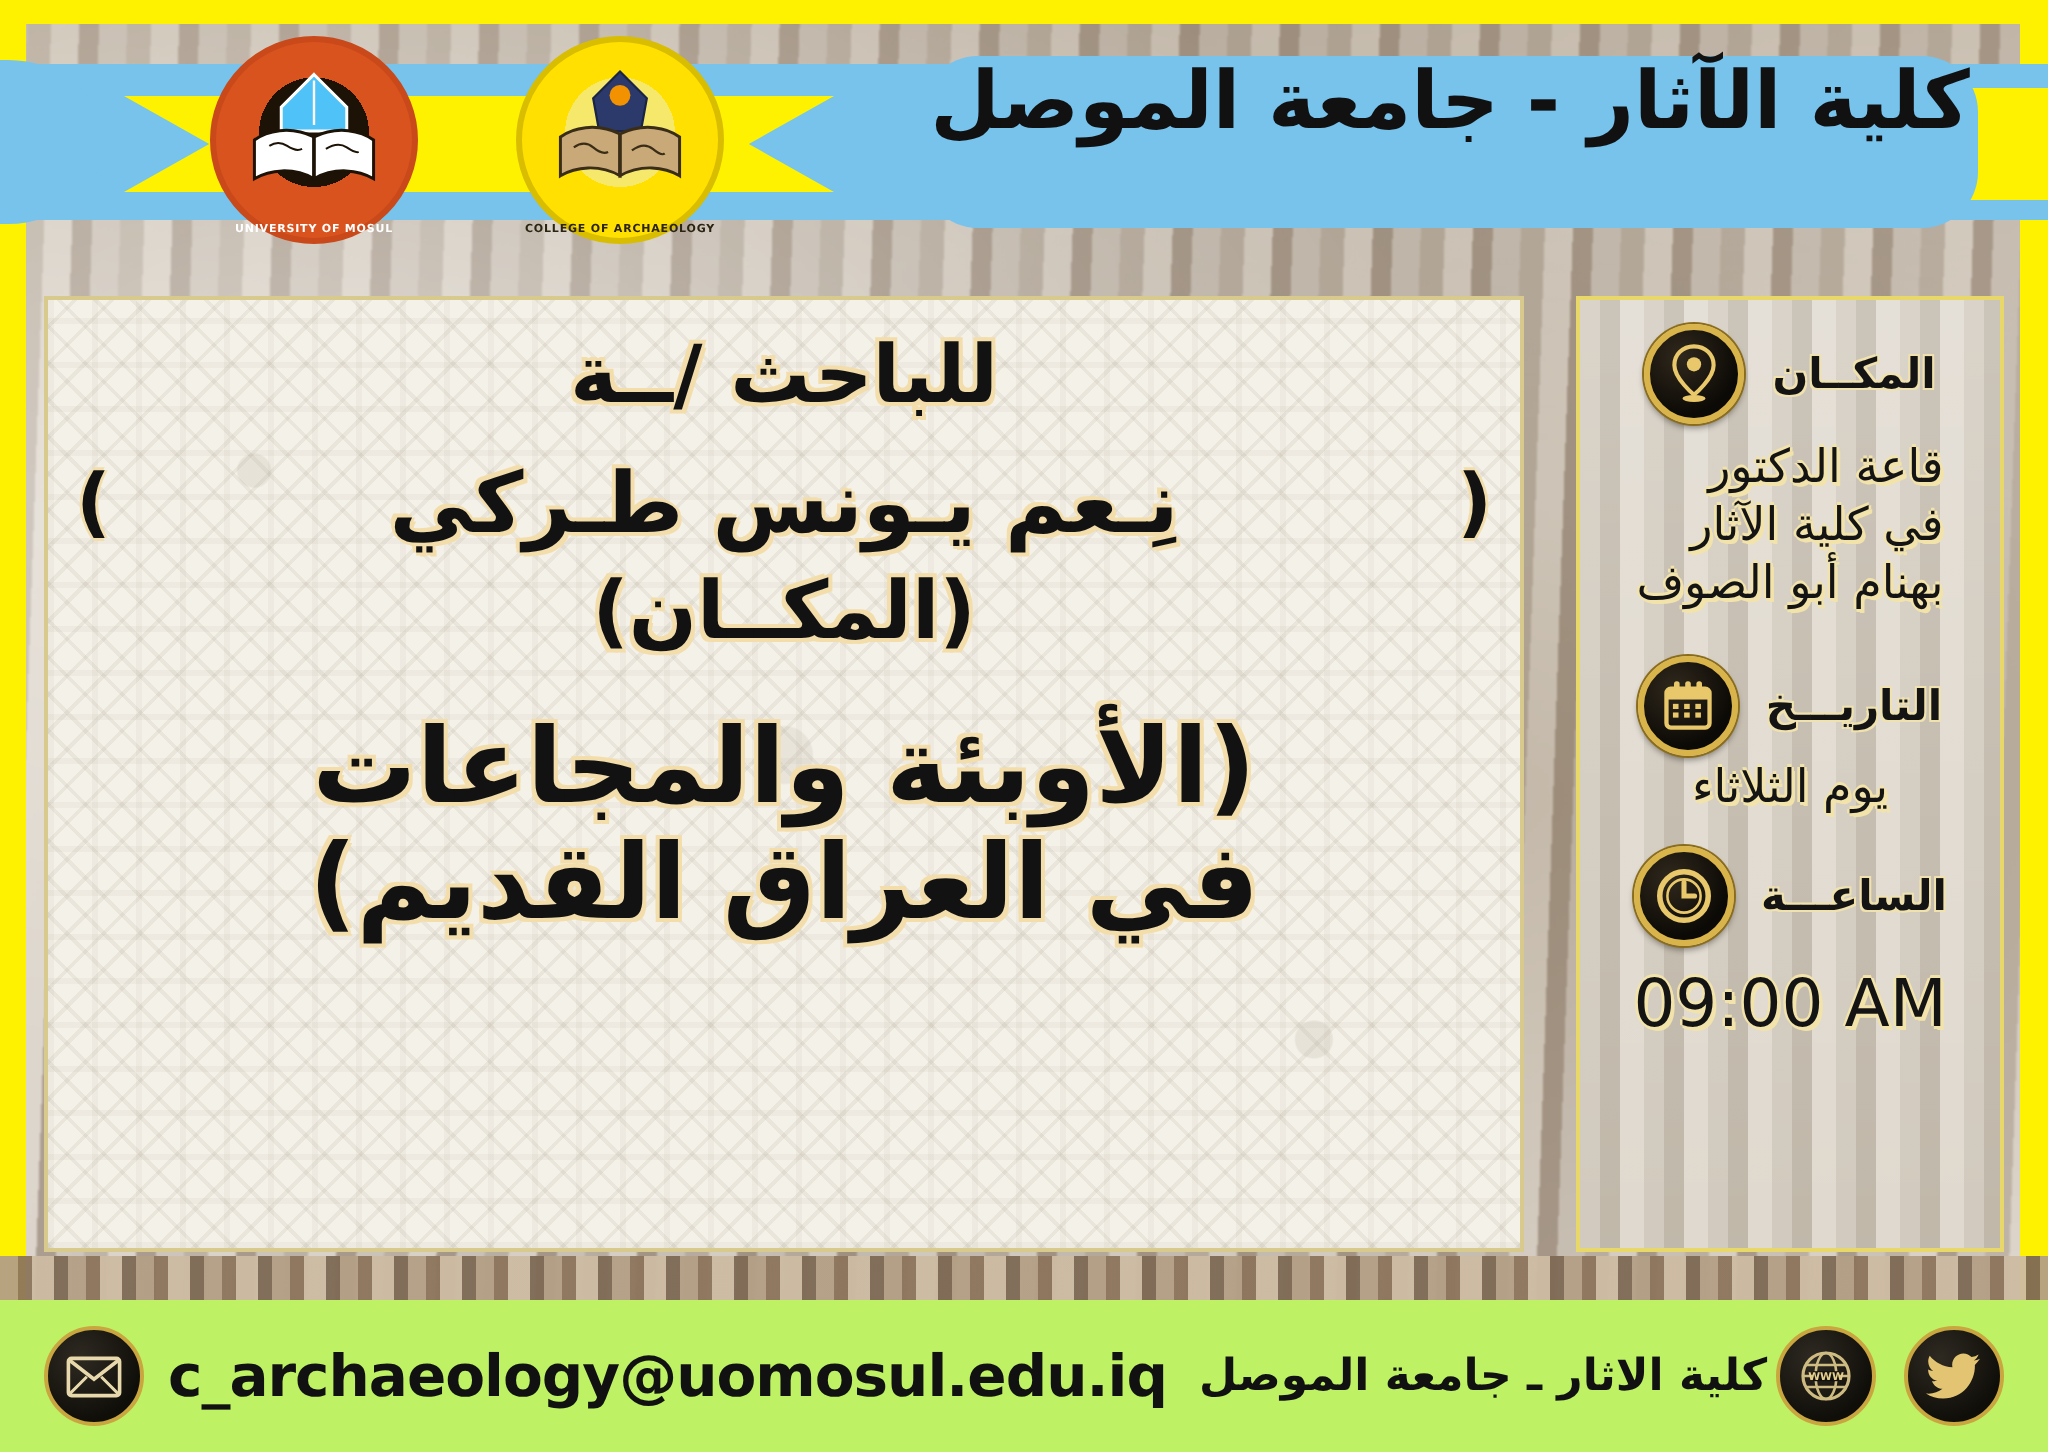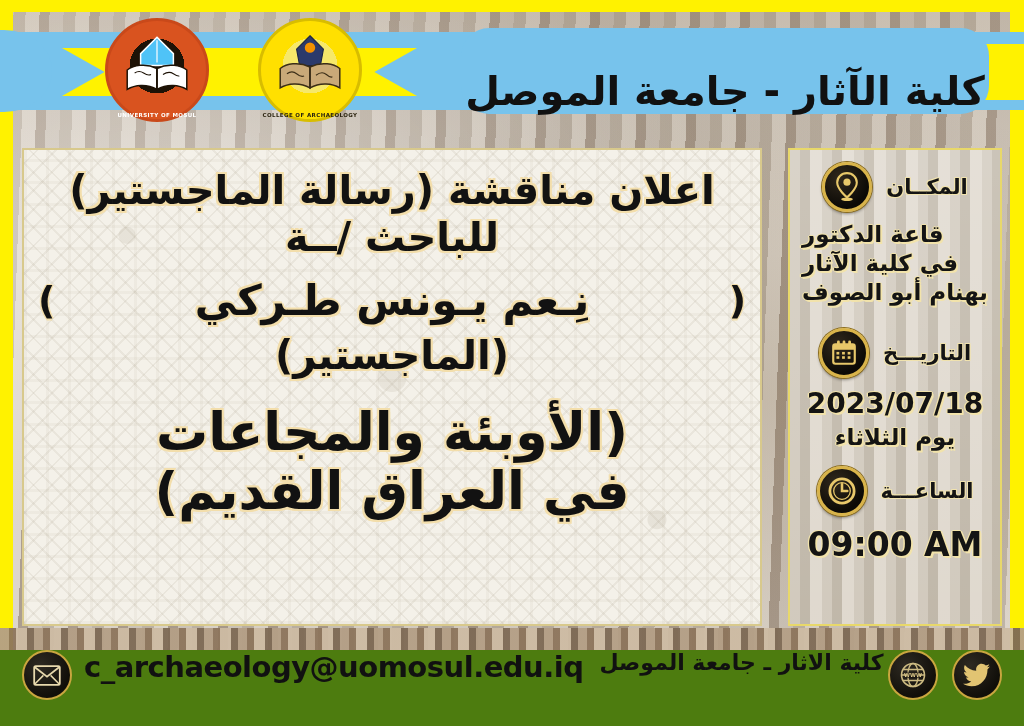--- a/index.html
+++ b/index.html
@@ -124,21 +124,21 @@
   .logo-mosul .logo-ringtext { color:#ffffff; }
   .logo-arch .logo-ringtext  { color:#2b2410; }
 
   .header-title-pill {
     position: absolute;
     right: 35px; top: 28px;
     width: 528px; height: 86px;
     background: #77C3EC;
     border-radius: 28px;
     display: flex;
-    align-items: flex-end;
+    align-items: flex-start;
     justify-content: center;
   }
   .header-title-text {
     color: #111111;
     font-size: 40px;
     font-weight: bold;
     letter-spacing: -0.5px;
     white-space: nowrap;
   }
 
@@ -264,23 +264,23 @@
     background: radial-gradient(circle at 35% 30%, #30281c 0%, #0c0a06 70%);
     border: 3px solid #d9b44a;
     box-shadow: 0 0 0 1px #8a6c1d, 0 2px 3px rgba(0,0,0,0.4);
     box-sizing: border-box;
     display: flex;
     align-items: center;
     justify-content: center;
     flex: none;
   }
   .sb-value {
-    text-align: left;
+    text-align: right;
     font-size: 23px;
-    font-weight: bold;
+    font-weight: normal;
     color: #141414;
     line-height: 1.25;
     margin-top: 8px;
     padding: 0 6px;
     text-shadow:
        1.3px 0 0 #f2e3ab, -1.3px 0 0 #f2e3ab,
        0 1.3px 0 #f2e3ab, 0 -1.3px 0 #f2e3ab,
        1.8px 1.8px 0 #f2e3ab;
   }
   .sb-date-main {
@@ -294,24 +294,24 @@
     letter-spacing: 0px;
   }
   .sb-spacer-sm { height: 14px; }
   .sb-spacer-md { height: 22px; }
 
   
   .footer {
     position: absolute;
     left: 0; bottom: 0;
     width: 1024px; height: 76px;
-    background: #4d7c0f;
+    background: #bef264;
     z-index: 12;
     display: flex;
-    align-items: flex-start;
+    align-items: center;
     direction: ltr;
     padding: 0 22px;
     box-sizing: border-box;
   }
   .footer-strip {
     position:absolute;
     left:0; bottom:76px;
     width:1024px; height:22px;
     background: repeating-linear-gradient(90deg,
       #b49f86 0 9px, #8d755c 9px 16px, #cdbba3 16px 27px, #7e6a55 27px 34px);
@@ -396,30 +396,29 @@
       </div>
       <div class="logo-ringtext">COLLEGE OF ARCHAEOLOGY</div>
     </div>
 
     <div class="header-title-pill">
       <div class="header-title-text">كلية الآثار - جامعة الموصل</div>
     </div>
   </div>
 
   <div class="main-panel">
-    <div class="panel-line line-announce">اعلان مناقشة (رسالة الماجستير)</div>
     <div class="panel-line line-for">للباحث /ــة</div>
 
     <div class="name-row">
       <span class="name-paren">(</span>
       <span class="name-text">نِـعم يـونس طـركي</span>
       <span class="name-paren">)</span>
     </div>
 
-    <div class="panel-line line-marked">(الماجستير)</div>
+    <div class="panel-line line-marked">(المكــان)</div>
     <div class="panel-line line-title">(الأوبئة والمجاعات في العراق القديم)</div>
   </div>
 
   <div class="sidebar">
 
     <div class="sb-block">
       <div class="sb-head">
         <div class="sb-label">المكــان</div>
         <div class="icon-circle">
           <svg width="28" height="30" viewBox="0 0 24 26">
@@ -452,21 +451,20 @@
               <rect x="6" y="12" width="2.6" height="2.4"></rect>
                 <rect x="11.2" y="12" width="2.6" height="2.4"></rect>
                 <rect x="16.4" y="12" width="2.6" height="2.4"></rect>
               <rect x="6" y="16" width="2.6" height="2.4"></rect>
                 <rect x="11.2" y="16" width="2.6" height="2.4"></rect>
                 <rect x="16.4" y="16" width="2.6" height="2.4"></rect>
             </g>
           </svg>
         </div>
       </div>
-      <div class="sb-value sb-date-main">2023/07/18</div>
       <div class="sb-value" style="margin-top:2px;">يوم الثلاثاء</div>
     </div>
 
     <div class="sb-spacer-sm"></div>
 
     <div class="sb-block">
       <div class="sb-head">
         <div class="sb-label">الساعـــة</div>
         <div class="icon-circle">
           <svg width="30" height="30" viewBox="0 0 26 26">

